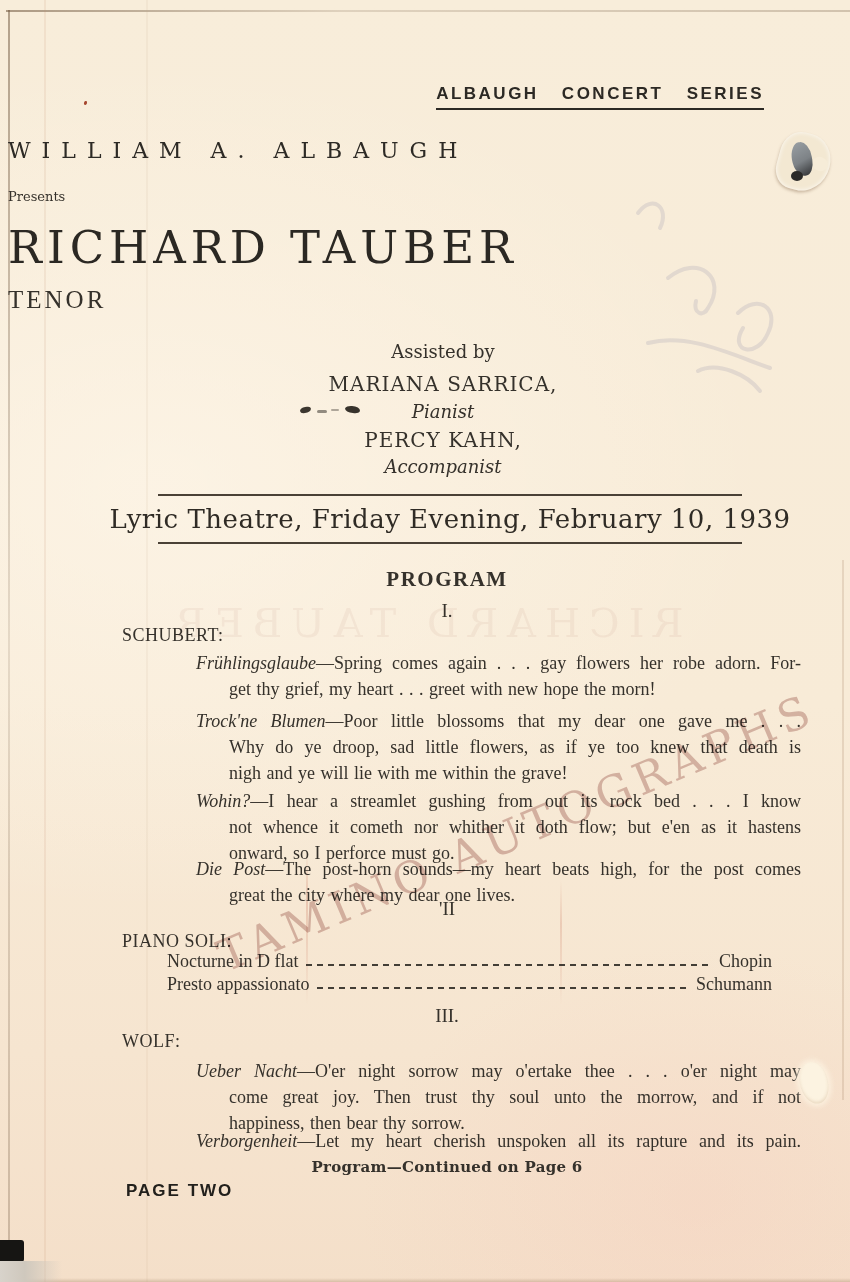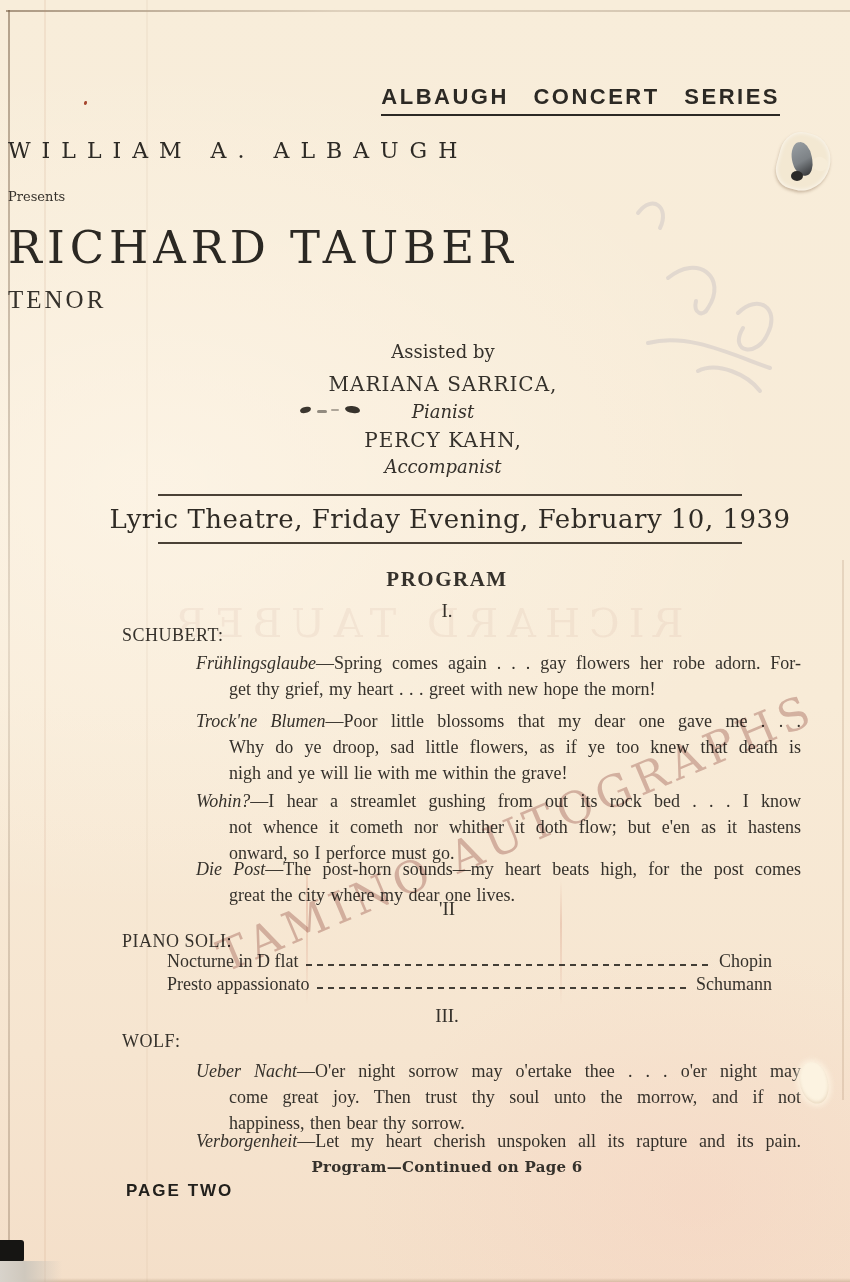--- a/index.html
+++ b/index.html
@@ -9,22 +9,22 @@
     background:
       radial-gradient(120% 55% at 18% 38%, rgba(255,249,238,0.55), transparent 60%),
       radial-gradient(55% 28% at 82% 94%, rgba(246,206,190,0.38), transparent 72%),
       linear-gradient(180deg,#f8edda 0%, #f8ebd7 55%, #f6e5d0 82%, #f4dfc9 100%);
     font-family:"Liberation Serif", serif;
   }
   .abs { position:absolute; }
   .ctr { left:8px; width:100%; }
 
   
-  .series { top:84px; right:70px; font-family:"Liberation Sans",sans-serif;
-    font-weight:bold; font-size:22px; letter-spacing:2.5px; word-spacing:16px;
+  .series { top:84px; right:86px; font-family:"Liberation Sans",sans-serif;
+    font-weight:bold; font-size:17px; letter-spacing:2.5px; word-spacing:16px;
     color:#2c2924; border-bottom:2px solid #2c2924; padding-bottom:4px; }
   .presenter { top:138px; font-family:"DejaVu Serif",serif; font-size:22px;
     letter-spacing:11px; color:#2d2a25; }
   .presents { top:189px; font-family:"DejaVu Serif",serif; font-size:13px; }
   .artist { top:221px; font-family:"DejaVu Serif",serif; font-size:45px;
     letter-spacing:5px; color:#2b2823; font-weight:normal; margin:0; }
   .voice { top:286px; font-family:Liberation Serif, serif; font-size:25px; letter-spacing:3px; }
   .assist { left:18px; width:100%; text-align:center; }
   .assisted { top:341px; font-family:"DejaVu Serif",serif; font-size:18px; }
   .aname1 { top:372px; } .arole1 { top:401px; }

